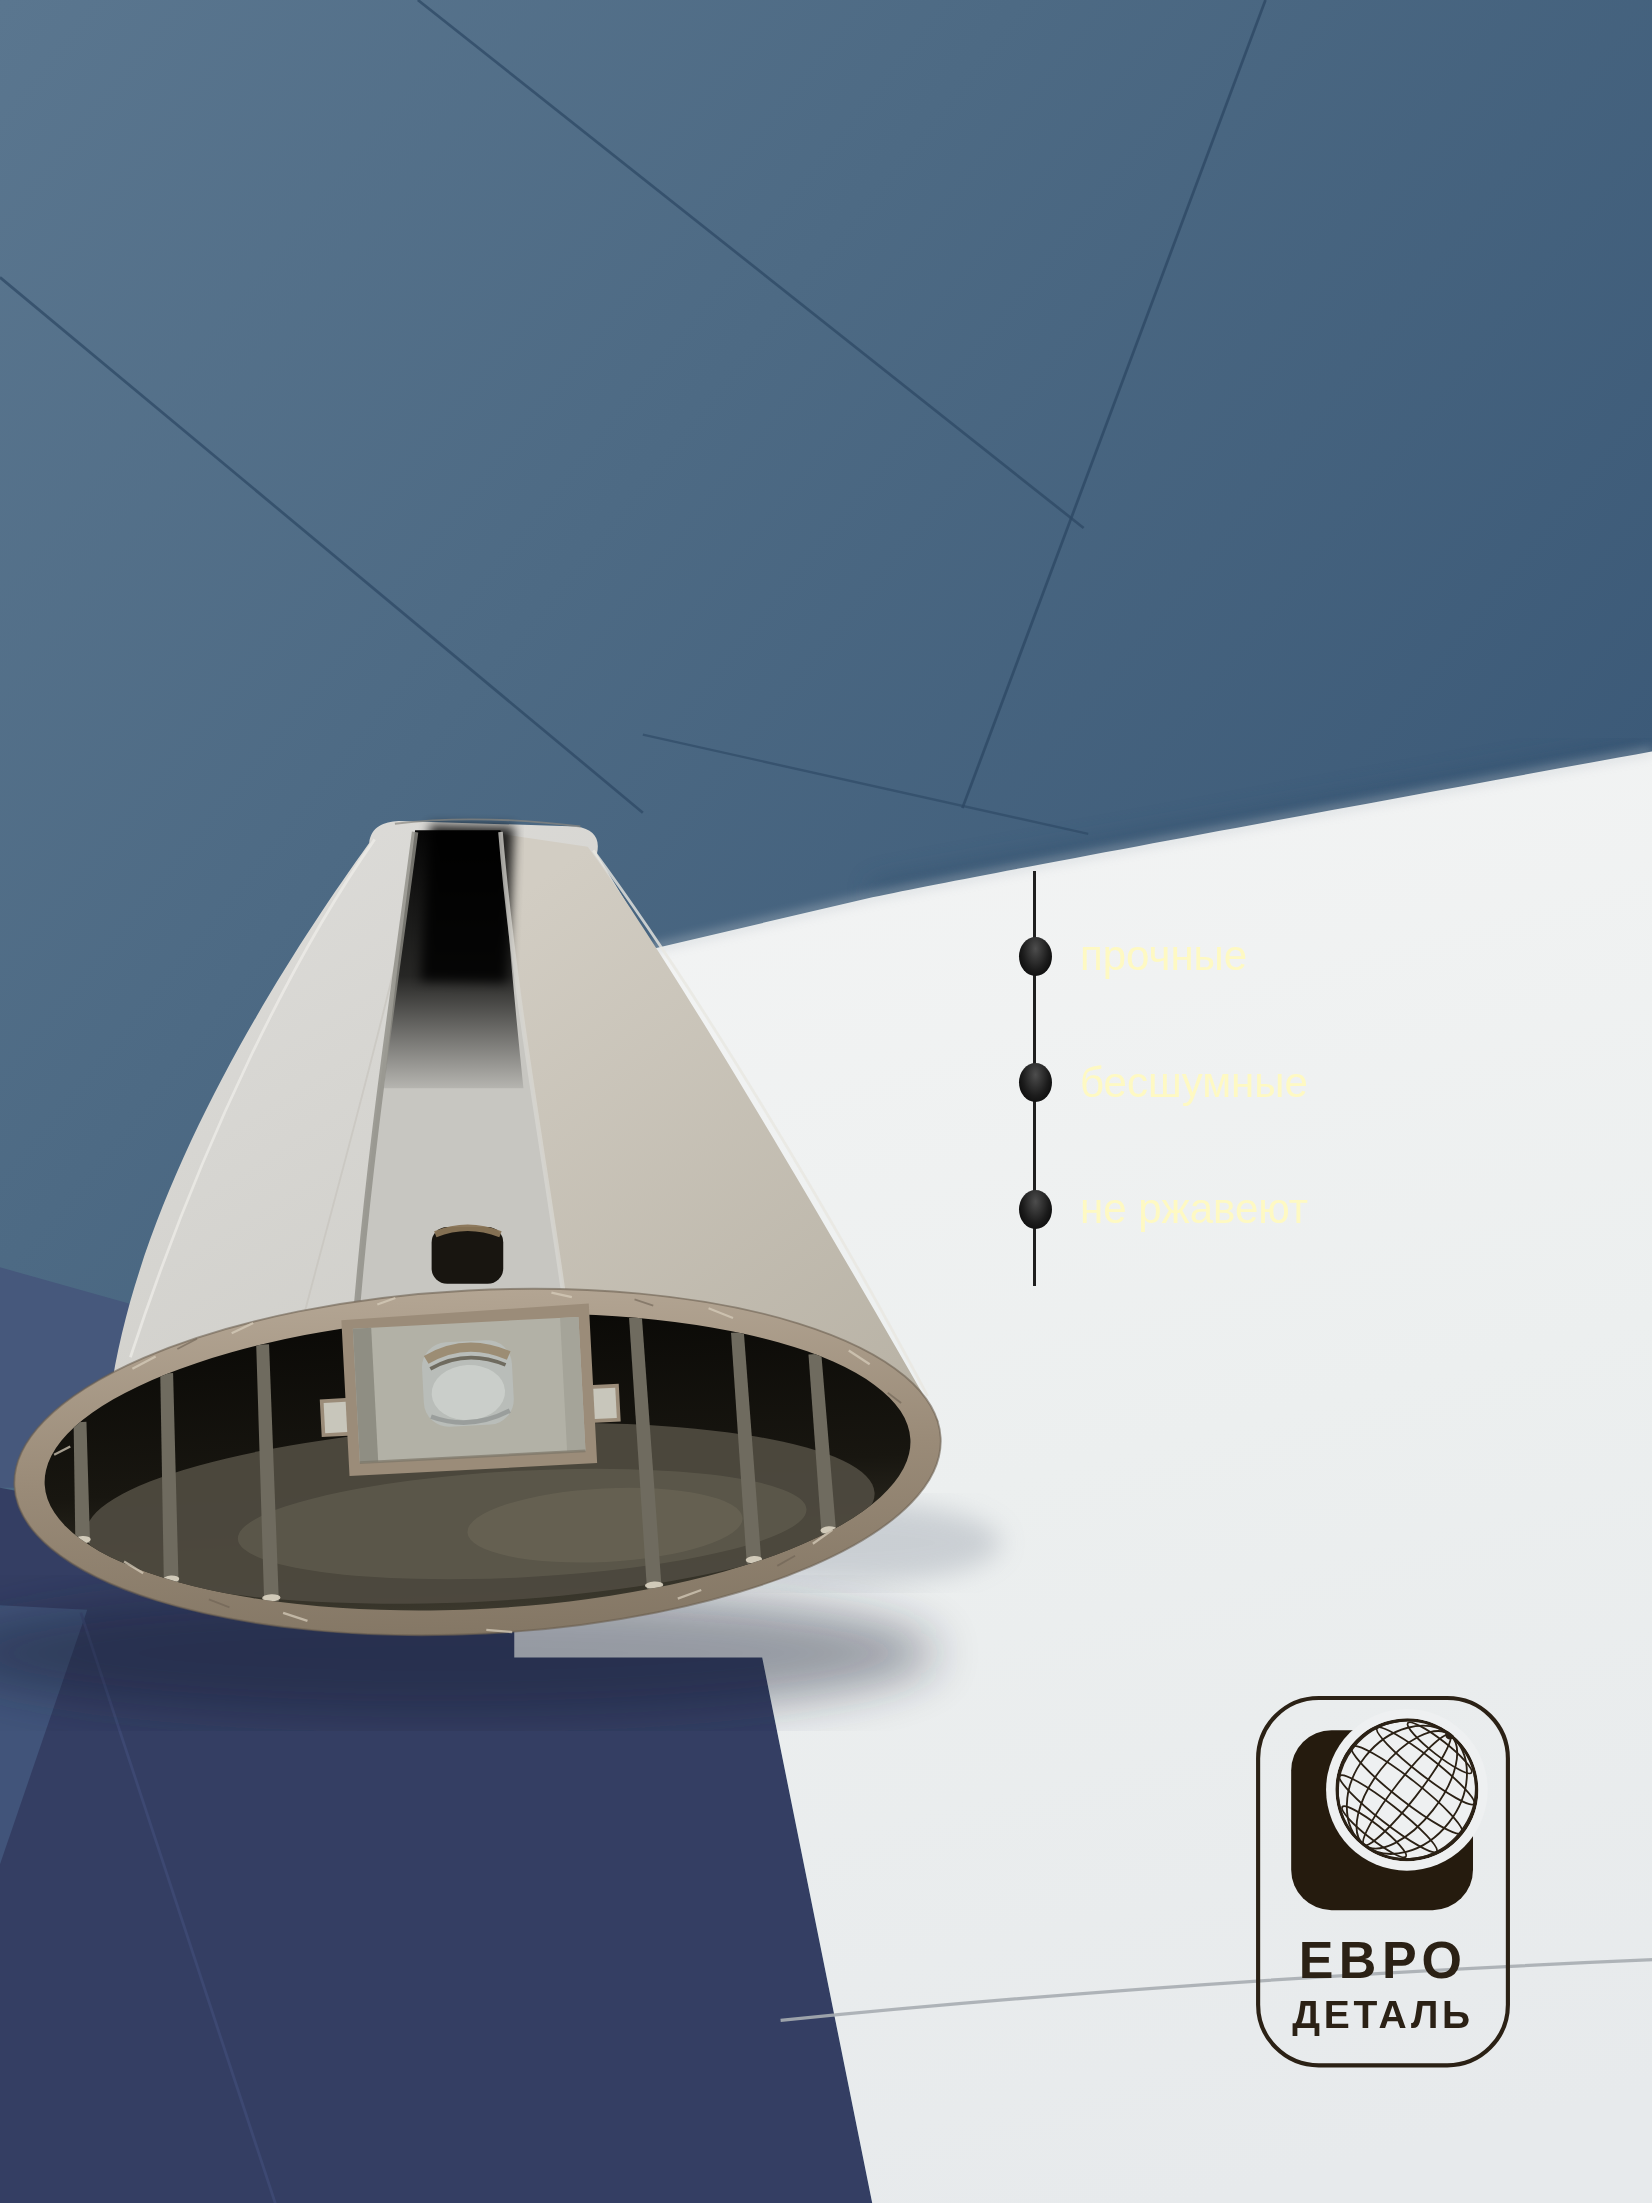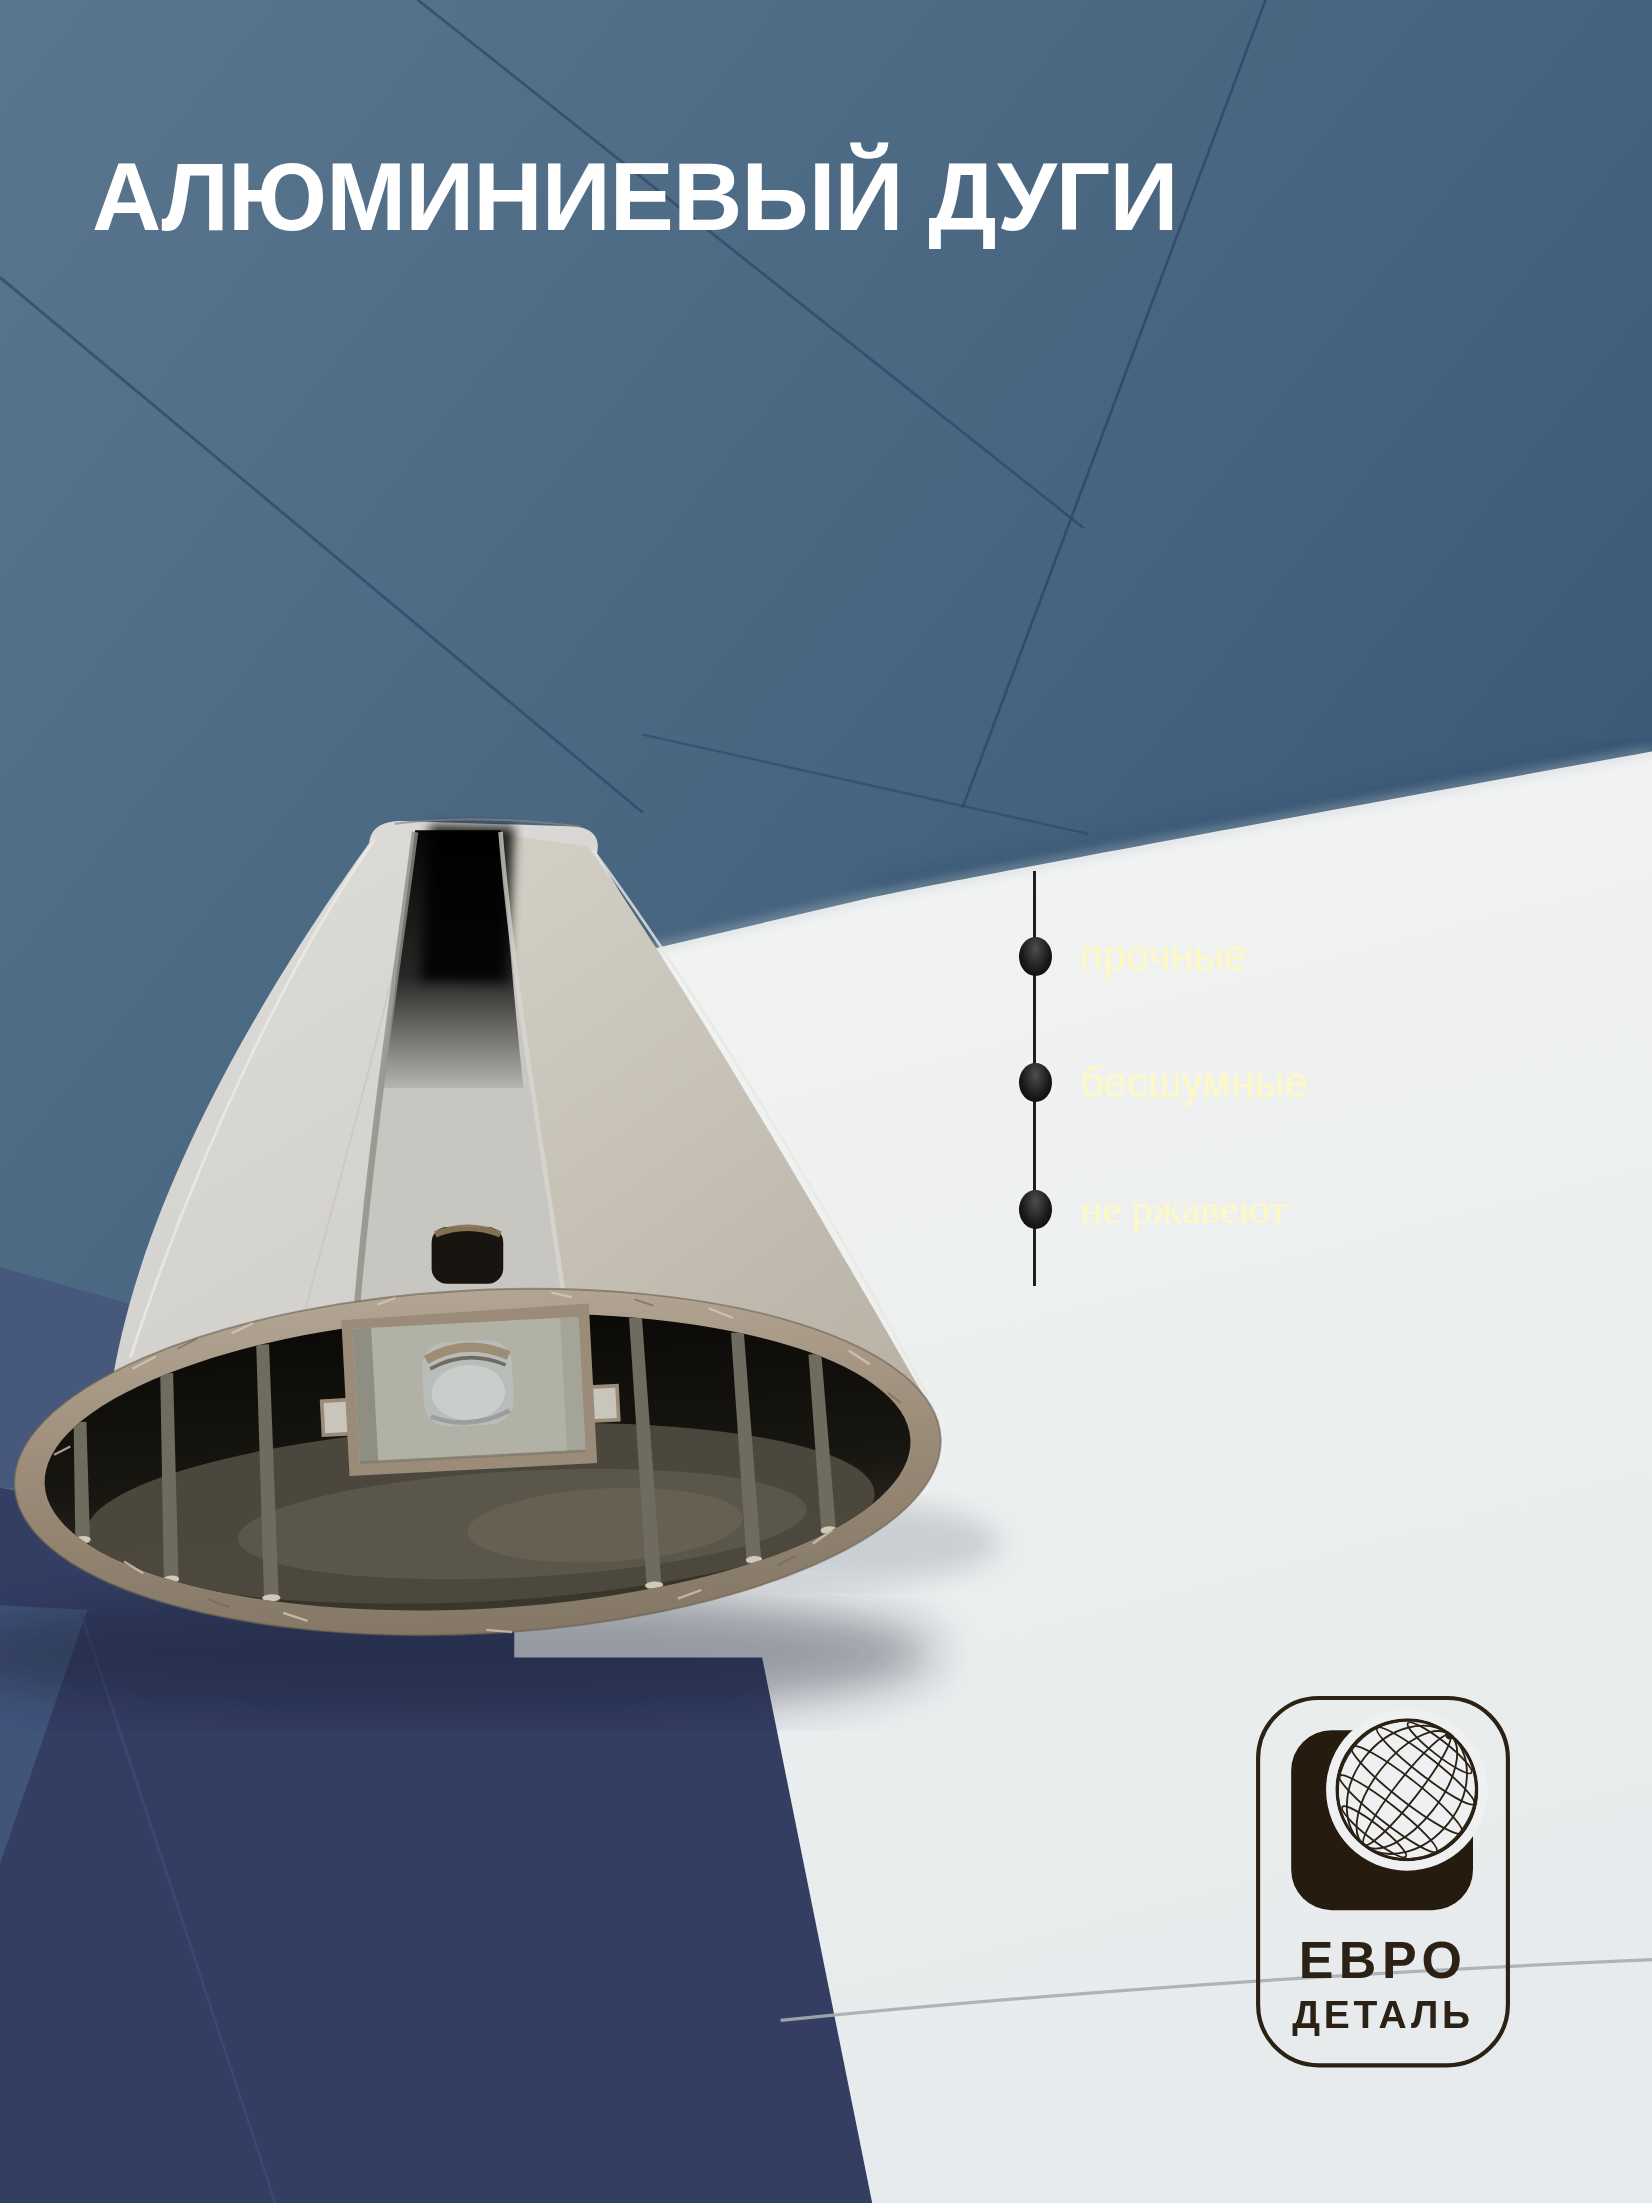--- a/index.html
+++ b/index.html
@@ -236,32 +236,31 @@
         <ellipse cx="1532" cy="1982" rx="67" ry="10" stroke-width="2"></ellipse>
         <ellipse cx="1532" cy="1891" rx="44" ry="8" stroke-width="2"></ellipse>
         <ellipse cx="1532" cy="2007" rx="44" ry="8" stroke-width="2"></ellipse>
         <circle cx="1532" cy="1873" r="5" fill="#2b2115" stroke="none"></circle>
       </g>
     </g>
   </g>
 </svg>
 
 <div class="overlay hero-title">
-  <div>АЛЮМИНИЕВЫЙ ДУГИ</div>
 </div>
 
 <div class="overlay hero-subtitle">
 </div>
 
 <div class="overlay feature-line"></div>
 
 <div class="feature-dot" style="top:937px;"></div>
 <div class="feature-label" style="top:935px;">прочные</div>
 
 <div class="feature-dot" style="top:1063px;"></div>
 <div class="feature-label" style="top:1062px;">бесшумные</div>
 
 <div class="feature-dot" style="top:1190px;"></div>
-<div class="feature-label" style="top:1188px;font-family:Liberation Serif, serif;">не ржавеют</div>
+<div class="feature-label" style="top:1188px;">не ржавеют</div>
 
 <div class="brand-text brand-line1">ЕВРО</div>
 <div class="brand-text brand-line2">ДЕТАЛЬ</div>
 
 
 </body></html>

